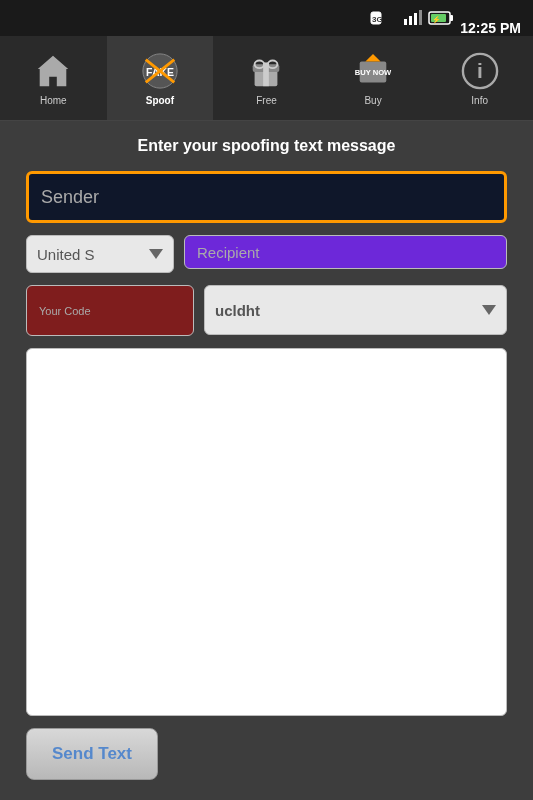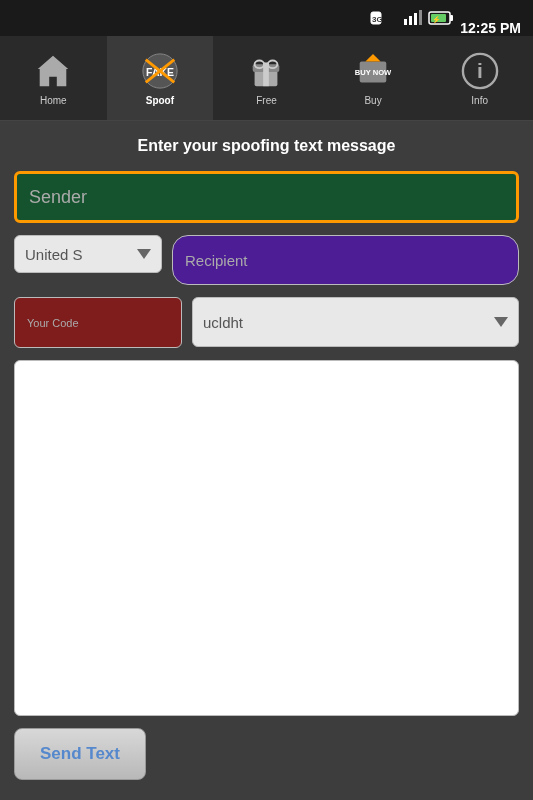--- a/index.html
+++ b/index.html
@@ -74,40 +74,40 @@
 
     .nav-tab.active .nav-tab-label {
       color: white;
       font-weight: bold;
     }
 
     
     .main-content {
       background: #3d3d3d;
       flex: 1;
-      padding: 16px 14px;
+      padding: 16px 26px;
       height: calc(800px - 36px - 85px);
       display: flex;
       flex-direction: column;
       gap: 12px;
     }
 
     .section-title {
       color: white;
       font-size: 16px;
       font-weight: bold;
       text-align: center;
       margin-bottom: 4px;
     }
 
     
     .input-field {
       width: 100%;
       height: 52px;
-      background: #14532d;
+      background: #0f172a;
       border: 3px solid #f90;
       border-radius: 6px;
       padding: 0 12px;
       font-size: 18px;
       color: #999;
       outline: none;
     }
 
     .input-field::placeholder {
       color: #aaa;
@@ -144,24 +144,24 @@
       border-top: 10px solid #666;
       flex-shrink: 0;
     }
 
     .country-dropdown {
       flex: 0 0 148px;
     }
 
     .recipient-field {
       flex: 1;
-      background: #4c1d95;
-      border: 1px solid #bbb;
-      border-radius: 16px;
-      height: 50px;
+      background: #6d28d9;
+      border: 1px solid #bbb;
+      border-radius: 6px;
+      height: 34px;
       padding: 0 12px;
       font-size: 15px;
       color: #aaa;
       outline: none;
     }
 
     .recipient-field::placeholder {
       color: #aaa;
     }
 
@@ -184,20 +184,21 @@
     .carrier-dropdown {
       flex: 1;
       display: flex;
       align-items: center;
       background: #e8e8e8;
       border: 1px solid #bbb;
       border-radius: 6px;
       height: 50px;
       padding: 0 10px;
       cursor: pointer;
+      font-weight: bold;
     }
 
     .carrier-dropdown .field-text {
       color: #555;
       font-size: 15px;
       flex: 1;
     }
 
     
     .message-area {

